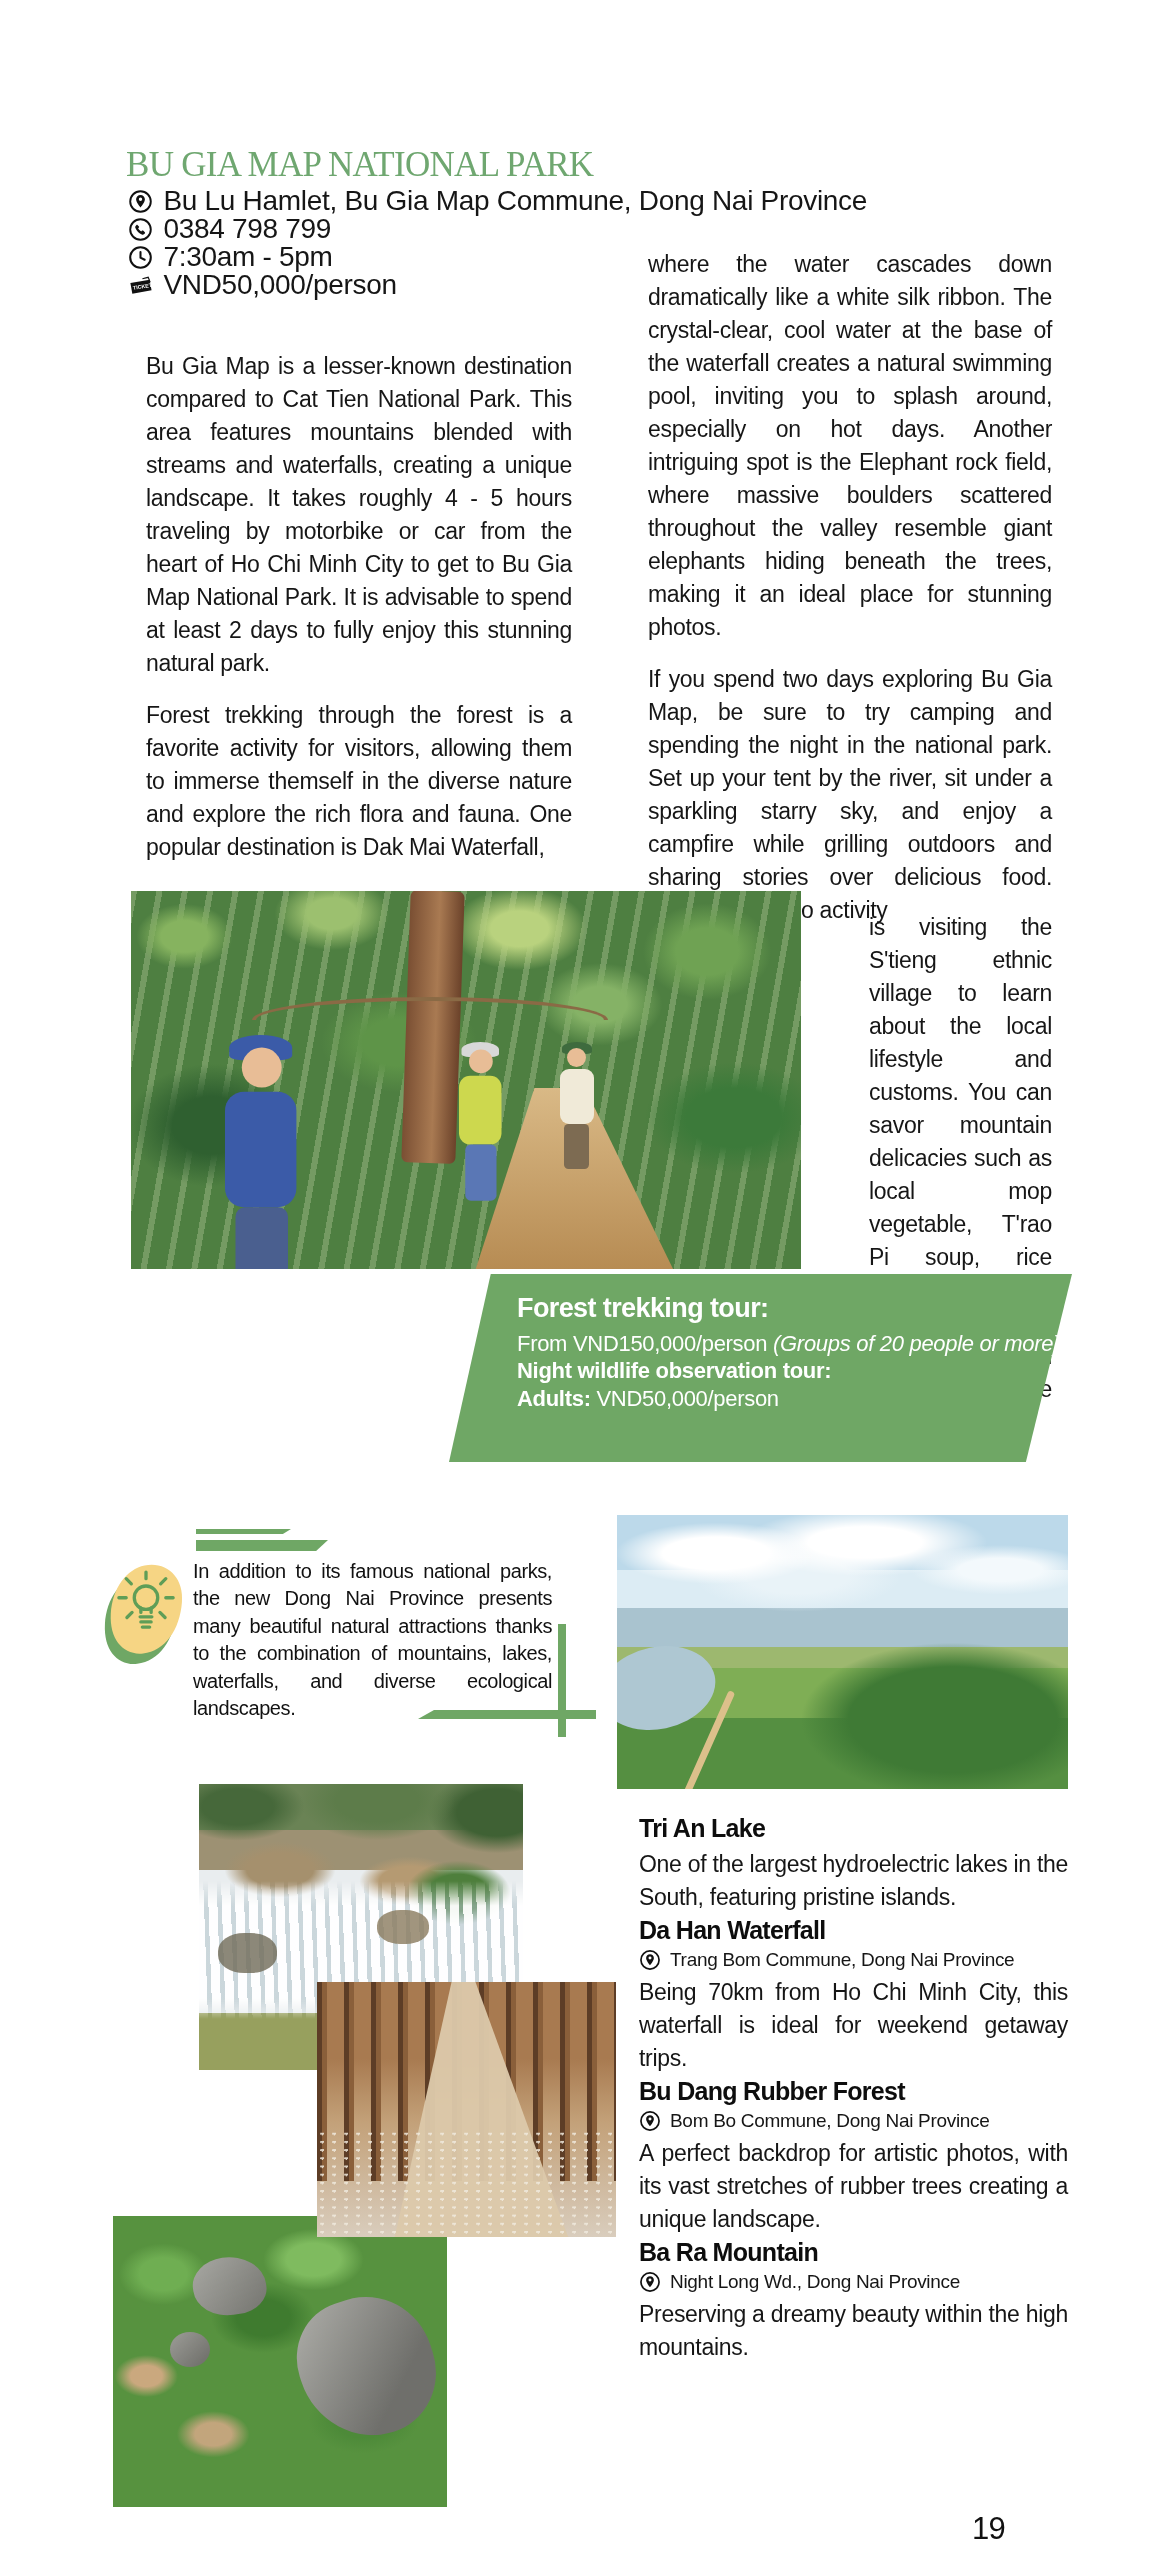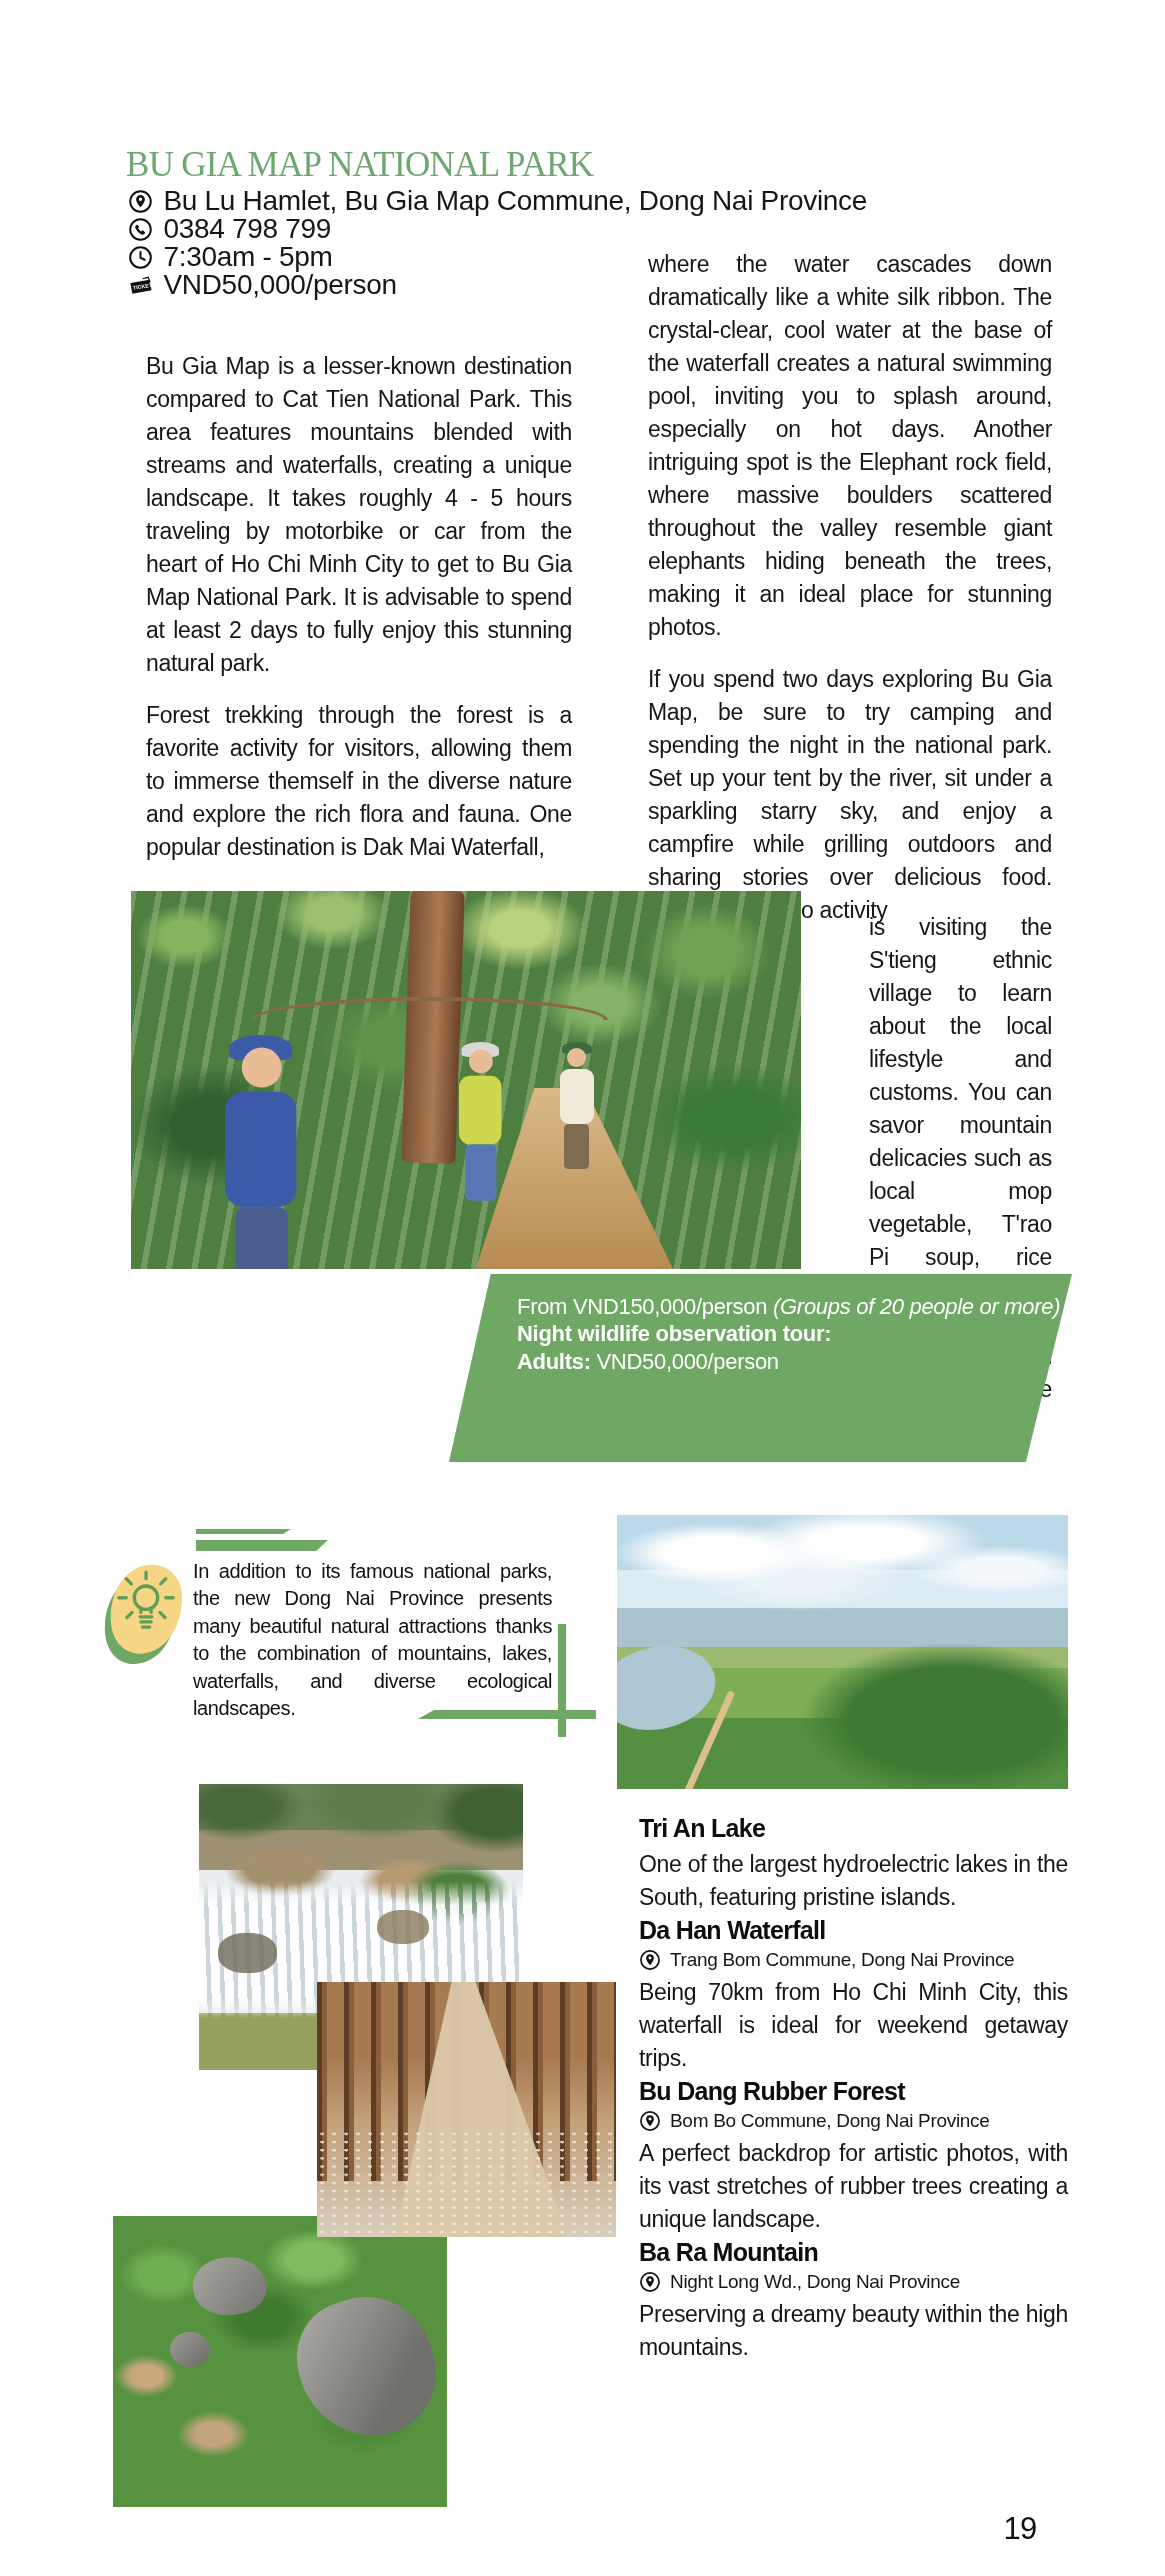--- a/index.html
+++ b/index.html
@@ -137,21 +137,21 @@
 
   
   .attractions{position:absolute;left:639px;top:1814px;width:429px;}
   .attr-name{font-size:25px;font-weight:700;letter-spacing:-0.7px;margin:0 0 4.5px 0;color:#0d0d0d;}
   .attr-item + .attr-item .attr-name{margin-top:2px;}
   .attr-loc{display:flex;align-items:center;gap:9px;margin:0 0 4.5px 0;}
   .attr-loc .ic{width:22px;height:22px;flex:0 0 22px;}
   .attr-loc .txt{font-size:19px;letter-spacing:-0.3px;white-space:nowrap;}
   .attr-desc{margin:0;font-size:23px;line-height:33px;letter-spacing:-0.3px;text-align:justify;}
 
-  .page-num{position:absolute;left:972px;top:2511px;width:96px;text-align:center;
+  .page-num{position:absolute;left:972px;top:2511px;width:96px;text-align:left;
     font-size:31px;letter-spacing:-0.7px;color:#111;}
 </style>
 </head>
 <body>
 
 <div class="page">
 
   <div class="title">BU GIA MAP NATIONAL PARK</div>
   <div class="info">
     <div class="info-row">
@@ -223,20 +223,21 @@
       </div>
     <div class="hiker hiker-white">
         <div class="hat"></div>
         <div class="head"></div>
         <div class="body"></div>
         <div class="legs"></div>
       </div>
   </div>
 
   <div class="tour-box">
+    <div class="tour-title">Forest trekking tour:</div>
     <div class="tour-line"><span>From VND150,000/person </span><i>(Groups of 20 people or more)</i></div>
     <div class="tour-line"><b>Night wildlife observation tour:</b></div>
     <div class="tour-line"><b>Adults:</b><span> VND50,000/person</span></div>
   </div>
 
   <div class="deco deco-thin"></div>
   <div class="deco deco-thick"></div>
   <div class="tip-blob">
     <svg width="88" height="128" viewBox="0 0 120 170">
       <path d="M58 12 C88 6 112 28 109 62 C106 100 86 128 56 132 C30 135 10 114 12 78 C14 42 34 17 58 12 Z" fill="#6FA765" transform="translate(-8 14)"></path>

